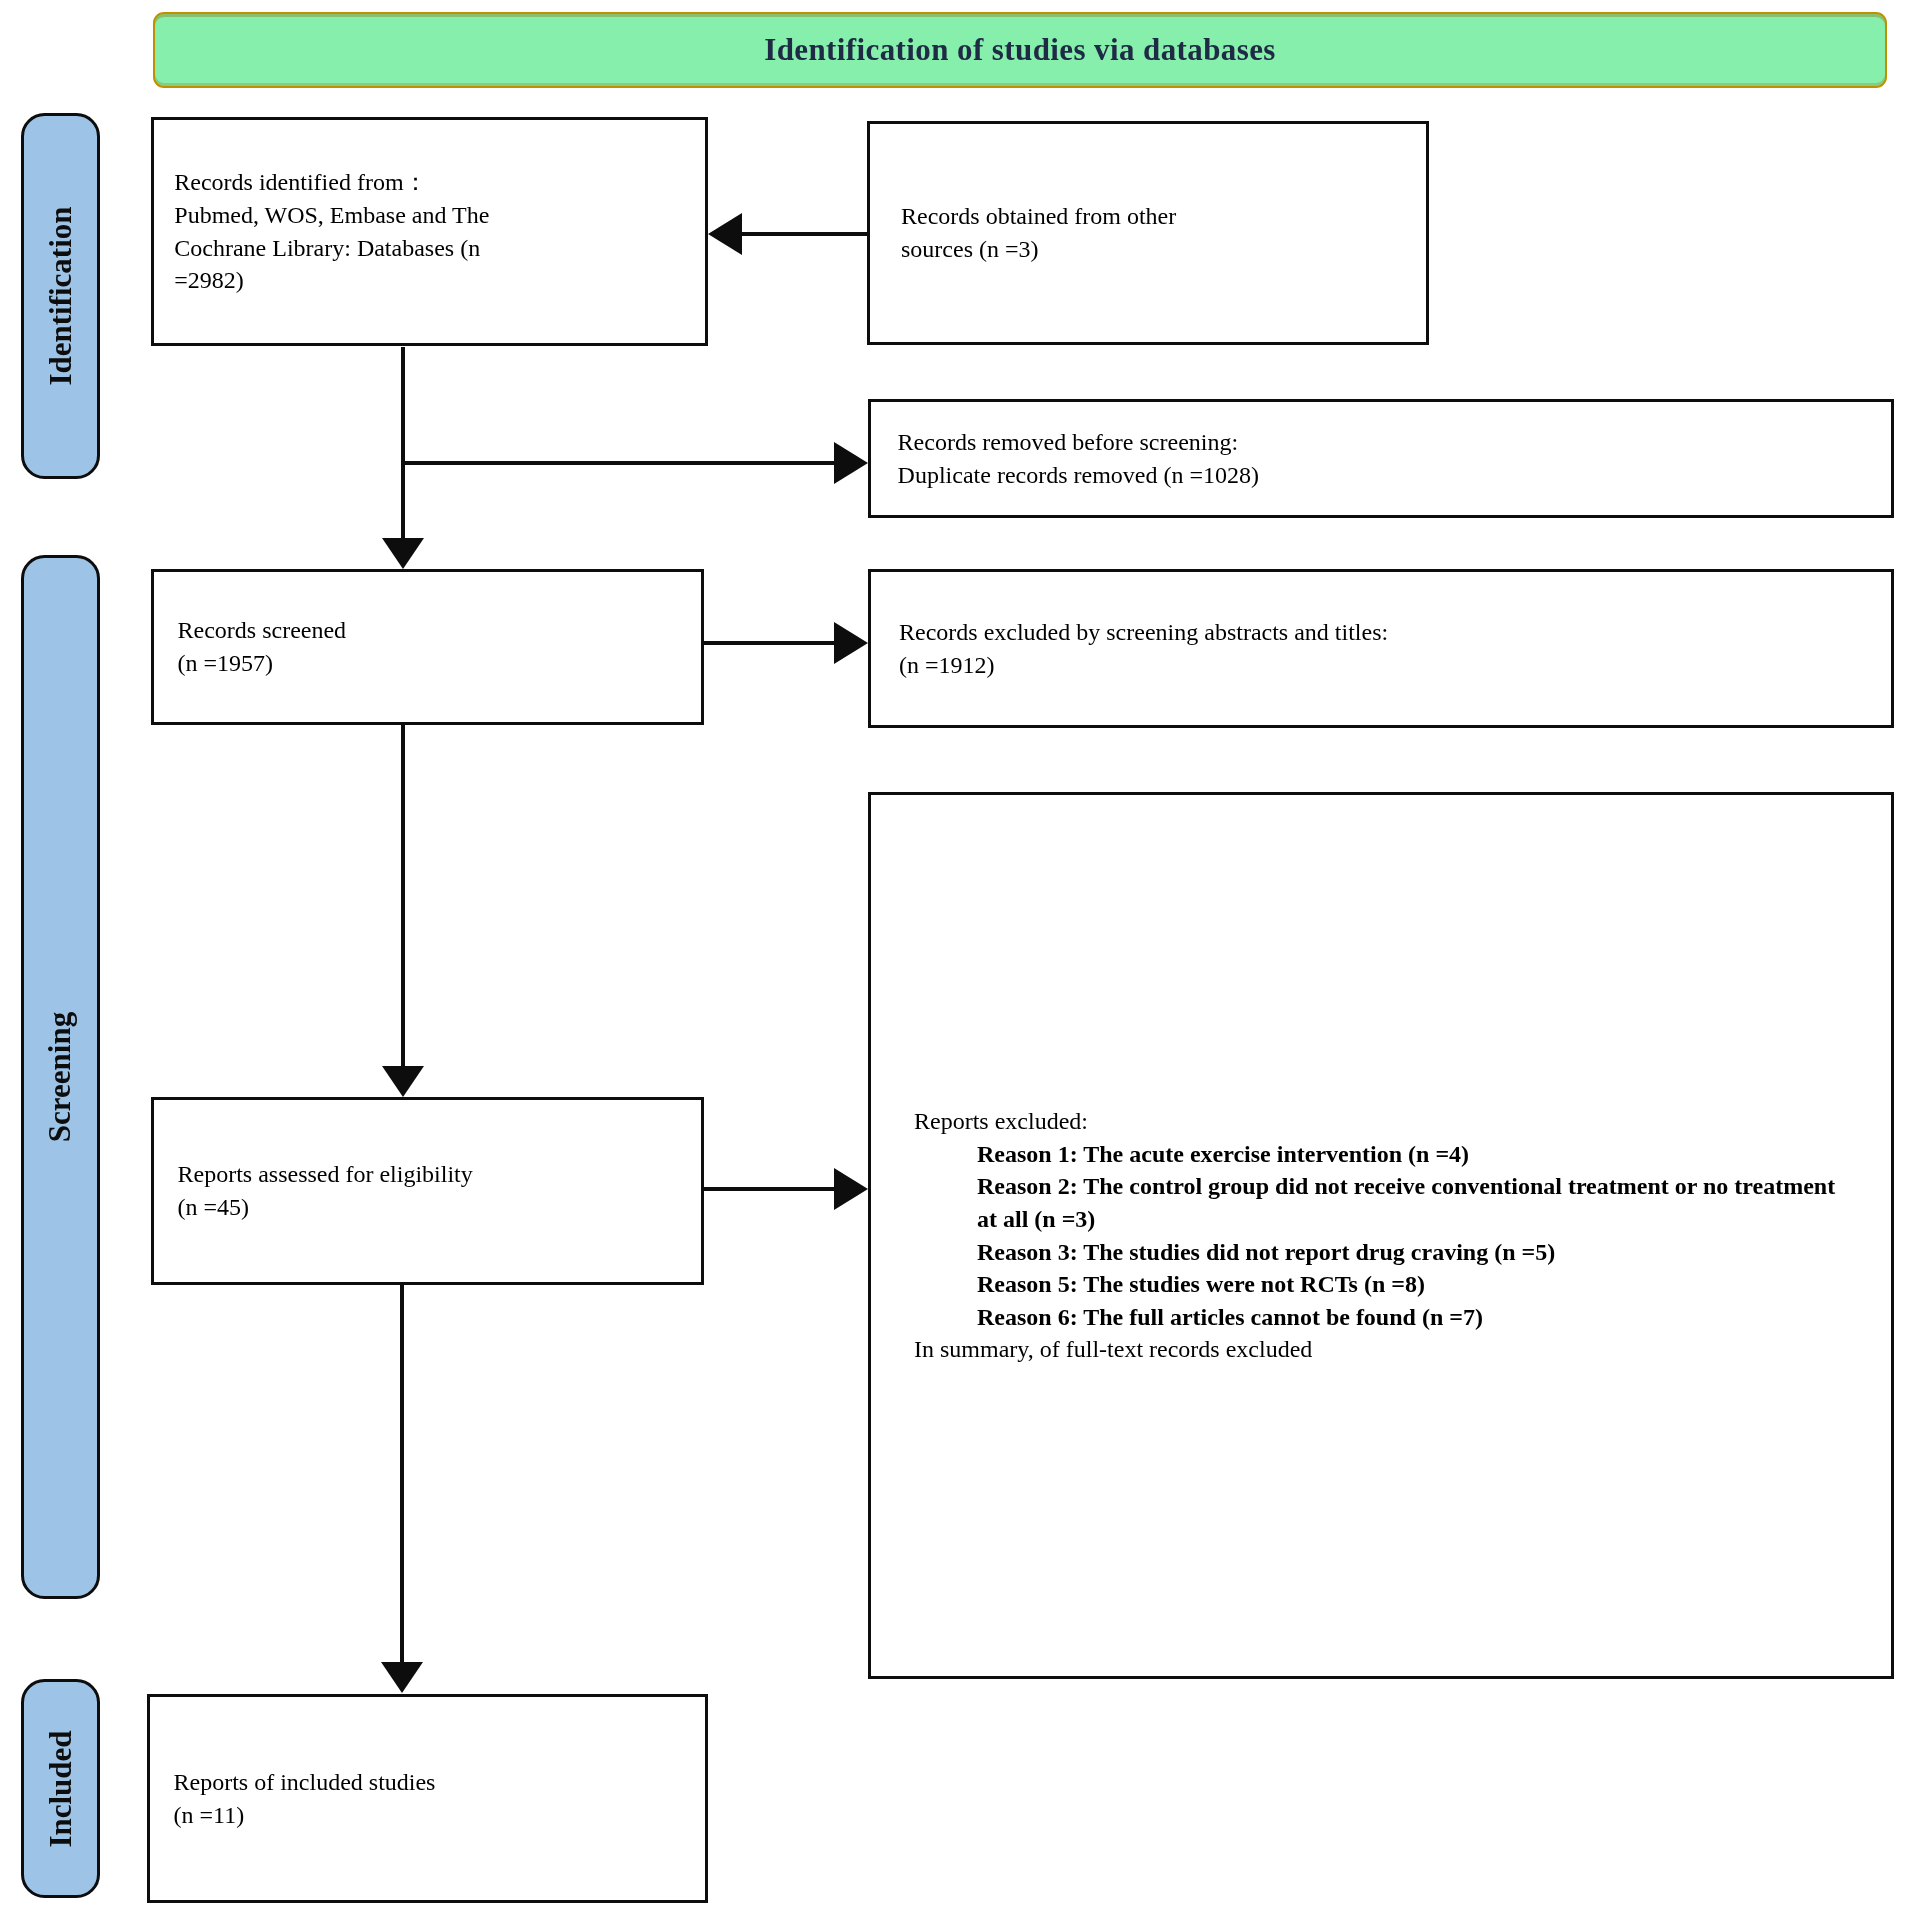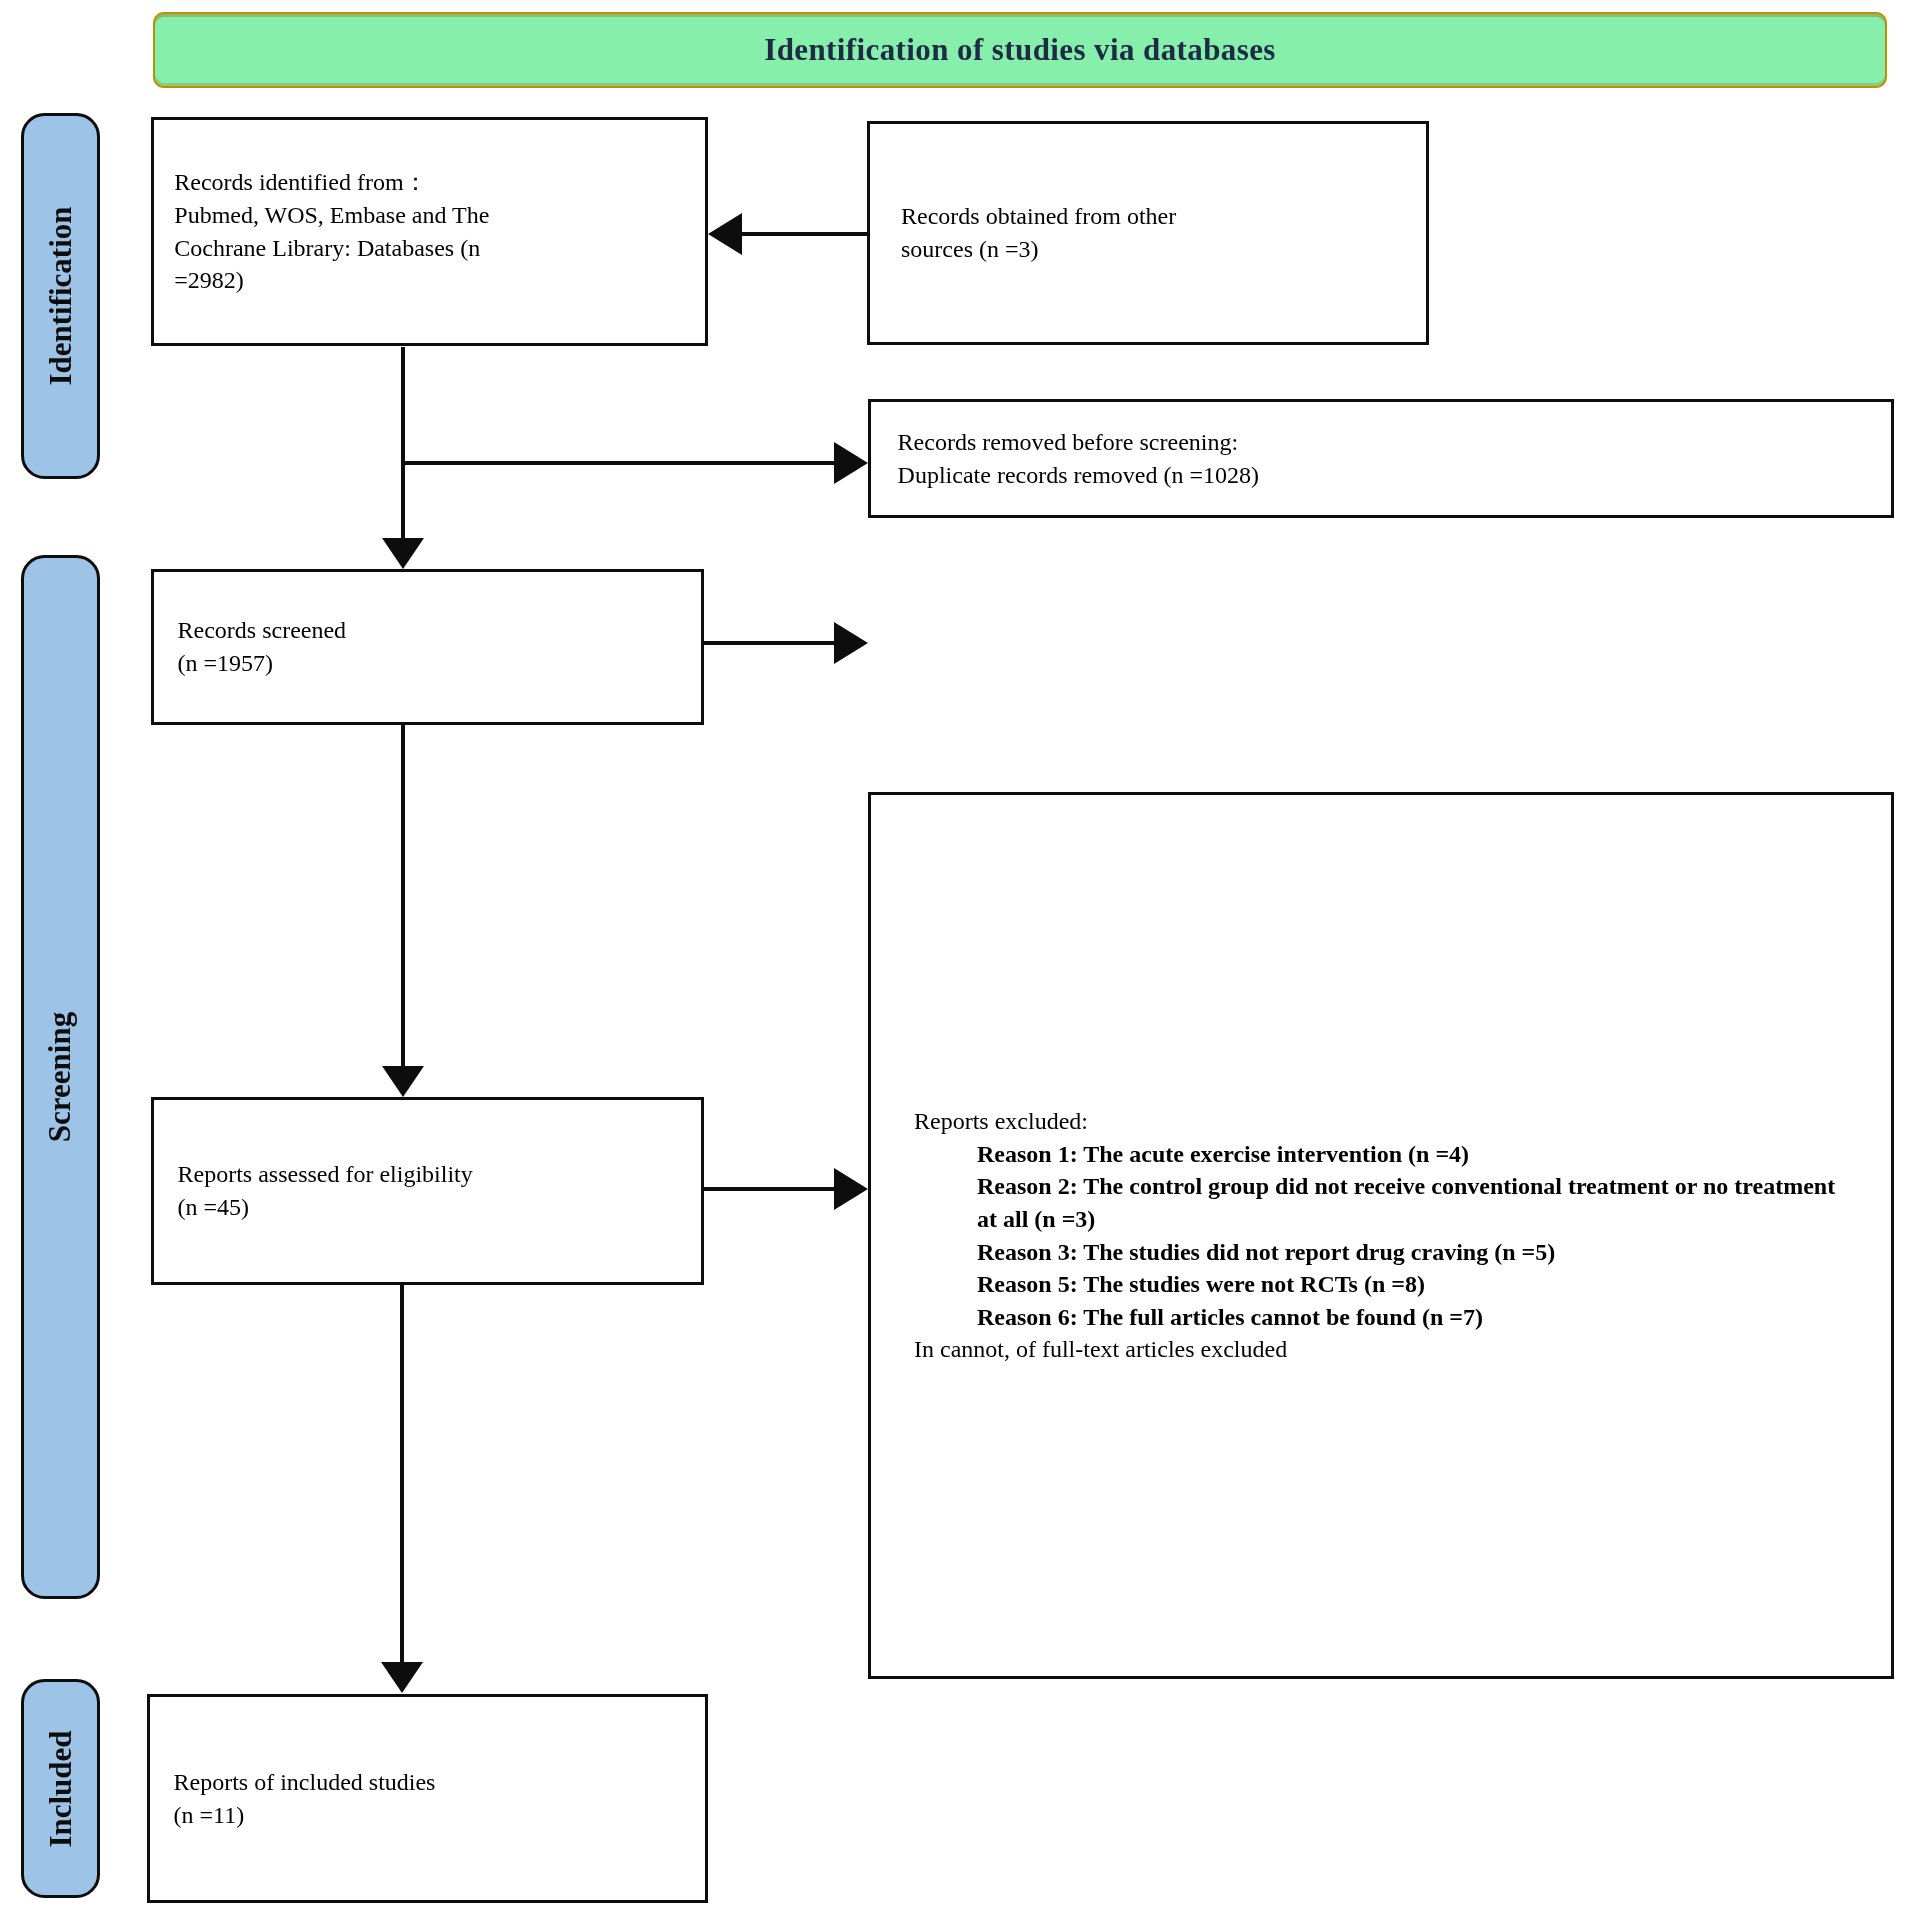--- a/index.html
+++ b/index.html
@@ -99,34 +99,38 @@
   <div class="box box-removed">
     <div class="txt">Records removed before screening:
 Duplicate records removed (n =1028)</div>
   </div>
 
   <div class="box box-screened">
     <div class="txt">Records screened
 (n =1957)</div>
   </div>
 
+  <div class="box box-excluded-screening">
+    <div class="txt">Records excluded by screening abstracts and titles:
+(n =1912)</div>
+  </div>
 
   <div class="box box-assessed">
     <div class="txt">Reports assessed for eligibility
 (n =45)</div>
   </div>
 
   <div class="box box-reports-excluded">
     <div>Reports excluded:</div>
     <div class="reason">Reason 1: The acute exercise intervention (n =4)</div>
     <div class="reason">Reason 2: The control group did not receive conventional treatment or no treatment at all (n =3)</div>
     <div class="reason">Reason 3: The studies did not report drug craving (n =5)</div>
     <div class="reason">Reason 5: The studies were not RCTs (n =8)</div>
     <div class="reason">Reason 6: The full articles cannot be found (n =7)</div>
-    <div>In cannot, of full-text articles excluded</div>
+    <div>In summary, of full-text records excluded</div>
   </div>
 
   <div class="box box-included">
     <div class="txt">Reports of included studies
 (n =11)</div>
   </div>
 
   <div class="hline head-left" style="left:742px;top:232px;width:126px;"></div>
   <div class="vline head-down" style="left:401px;top:347px;height:191px;"></div>
   <div class="hline head-right" style="left:403px;top:461px;width:431px;"></div>

